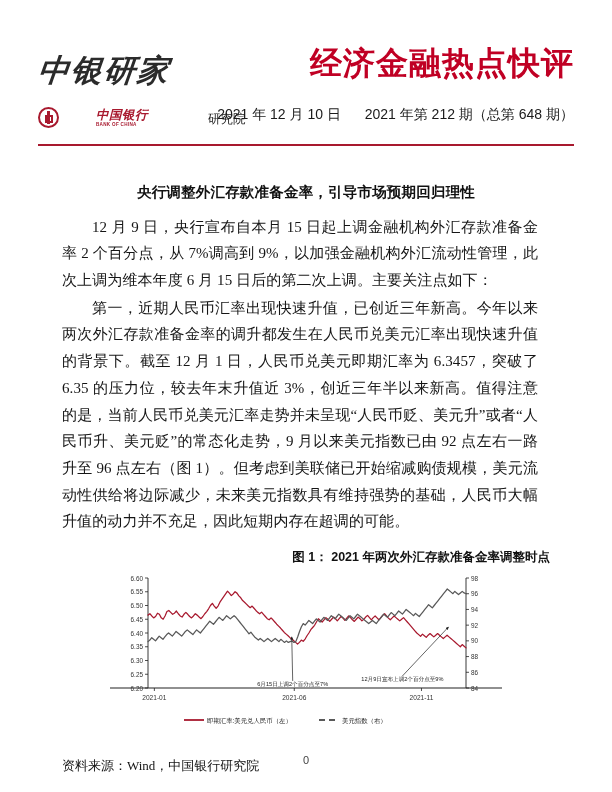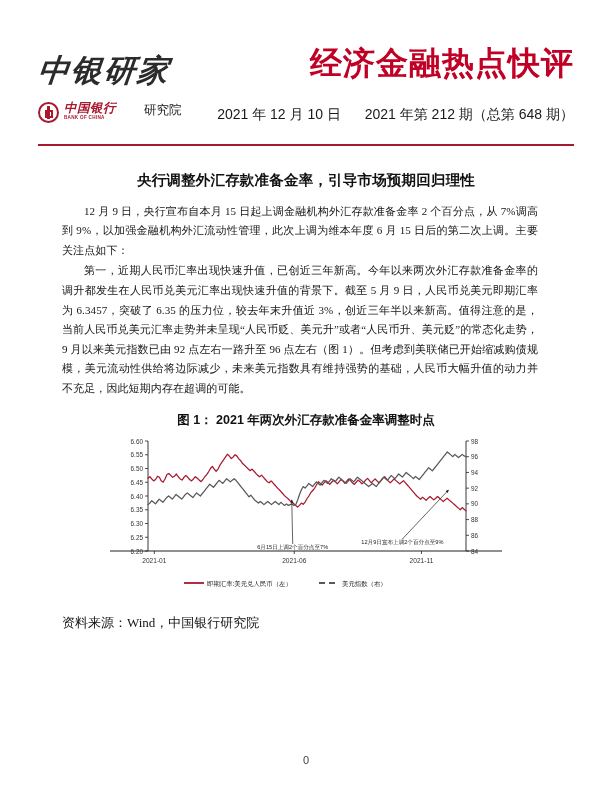--- a/index.html
+++ b/index.html
@@ -51,22 +51,23 @@
     color: #c00024;
     letter-spacing: 1px;
     white-space: nowrap;
   }
 
   .logo-row {
     position: absolute;
     left: 0;
     top: 60px;
     display: flex;
-    align-items: flex-start;
+    align-items: flex-end;
     height: 26px;
+    gap: 32px;
   }
   .boc-mark {
     width: 21px;
     height: 21px;
     border-radius: 50%;
     border: 2.2px solid #a8192e;
     position: relative;
     box-sizing: border-box;
     flex: 0 0 auto;
   }
@@ -130,61 +131,61 @@
 
   .rule {
     margin: 0 38px;
     height: 2.4px;
     background: #a8192e;
   }
 
   
   .content {
     margin: 0 62px;
-    padding-top: 14px;
+    padding-top: 26px;
   }
   .doc-title {
     text-align: center;
     font-family: "Liberation Sans", "DejaVu Sans", sans-serif;
     font-size: 14.5px;
     font-weight: bold;
     color: #111;
     letter-spacing: 0.2px;
     margin: 10px 0 11px 0;
     line-height: 1.4;
   }
   p.para {
     margin: 0 12px 1px 0;
-    font-size: 11px;
+    font-size: 15px;
     line-height: 1.78;
     text-align: justify;
     text-indent: 2em;
     color: #151515;
     letter-spacing: 0.1px;
   }
   p.para b { font-weight: normal; }
 
   
   .figure {
     margin-top: 14px;
   }
   .fig-title {
-    text-align: center;
+    text-align: right;
     font-family: "Liberation Sans", "DejaVu Sans", sans-serif;
     font-size: 12.5px;
     font-weight: bold;
     color: #111;
     margin-bottom: 4px;
   }
   .chart-wrap {
     display: flex;
     justify-content: center;
   }
   .source {
-    margin-top: 16px;
+    margin-top: 22px;
     font-size: 13px;
     color: #151515;
   }
   .page-no {
     position: absolute;
     left: 0;
     right: 0;
     top: 712px;
     text-align: center;
     font-size: 11px;
@@ -225,21 +226,21 @@
 
   <div class="content">
 
     <div class="doc-title">央行调整外汇存款准备金率，引导市场预期回归理性</div>
 
     <p class="para">
       <span>12 月 9 日，央行宣布自本月 15 日起上调金融机构外汇存款准备金率 2 个百分点，从 7%调高到 9%，以加强金融机构外汇流动性管理，此次上调为维本年度 6 月 15 日后的第二次上调。主要关注点如下：</span>
     </p>
 
     <p class="para">
-      <b>第一，近期人民币汇率出现快速升值，已创近三年新高。</b><span>今年以来两次外汇存款准备金率的调升都发生在人民币兑美元汇率出现快速升值的背景下。截至 5 月 9 日，人民币兑美元即期汇率为 6.3457，突破了 6.35 的压力位，较去年末升值近 3%，创近三年半以来新高。值得注意的是，当前人民币兑美元汇率走势并未呈现“人民币贬、美元升”或者“人民币升、美元贬”的常态化走势，9 月以来美元指数已由 92 点左右一路升至 96 点左右（图 1）。但考虑到美联储已开始缩减购债规模，美元流动性供给将边际减少，未来美元指数具有维持强势的基础，人民币大幅升值的动力并不充足，因此短期内存在超调的可能。</span>
+      <b>第一，近期人民币汇率出现快速升值，已创近三年新高。</b><span>今年以来两次外汇存款准备金率的调升都发生在人民币兑美元汇率出现快速升值的背景下。截至 12 月 1 日，人民币兑美元即期汇率为 6.3457，突破了 6.35 的压力位，较去年末升值近 3%，创近三年半以来新高。值得注意的是，当前人民币兑美元汇率走势并未呈现“人民币贬、美元升”或者“人民币升、美元贬”的常态化走势，9 月以来美元指数已由 92 点左右一路升至 96 点左右（图 1）。但考虑到美联储已开始缩减购债规模，美元流动性供给将边际减少，未来美元指数具有维持强势的基础，人民币大幅升值的动力并不充足，因此短期内存在超调的可能。</span>
     </p>
 
     <div class="figure">
       <div class="fig-title">图 1： 2021 年两次外汇存款准备金率调整时点</div>
       <div class="chart-wrap">
         <svg id="chart" width="400" height="165" viewBox="0 0 400 165">
             <defs>
               <marker id="ah" markerWidth="5" markerHeight="5" refX="4" refY="2.2" orient="auto" markerUnits="strokeWidth">
                 <path d="M0,0 L4.5,2.2 L0,4.4 z" fill="#222"></path>
               </marker>

